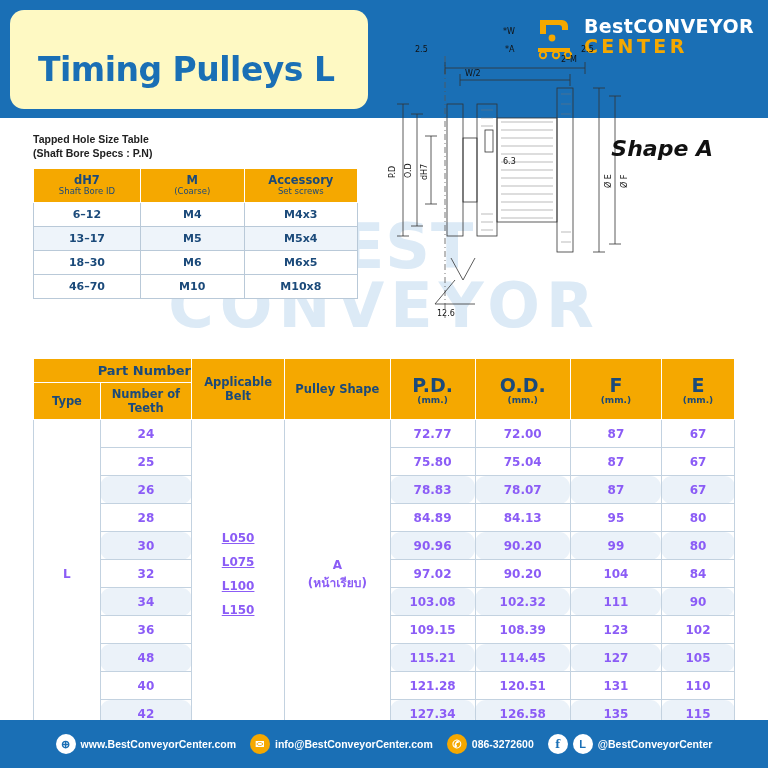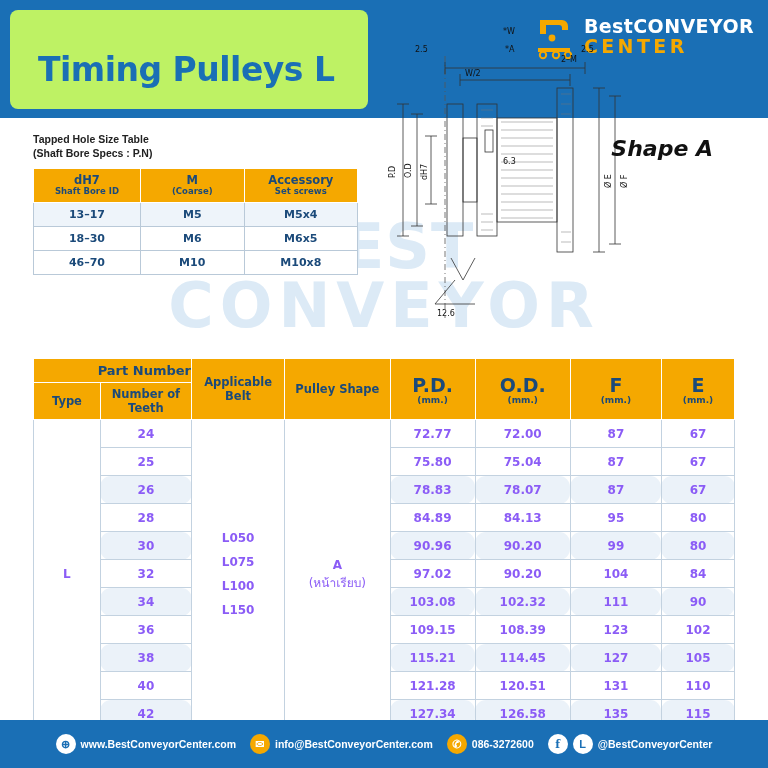--- a/index.html
+++ b/index.html
@@ -13,21 +13,21 @@
   }
 
   
   .header {
     position:absolute; left:0; top:0; width:768px; height:118px;
     background:#1a6fb5;
     border-bottom-right-radius:0;
   }
   .title-plate {
     position:absolute; left:10px; top:10px; width:358px; height:99px;
-    background:#bef264; border-radius:8px;
+    background:#fef9c3; border-radius:14px;
   }
   .page-title {
     position:absolute; left:28px; top:40px;
     font-size:33px; font-weight:bold; color:#1a6fb5;
     letter-spacing:-0.5px;
     font-family:"DejaVu Sans", sans-serif;
   }
   .logo-wrap {
     position:absolute; right:14px; top:14px;
     display:flex; align-items:center; gap:8px;
@@ -54,21 +54,21 @@
   }
   .tapped-table {
     position:absolute; left:33px; top:168px; width:325px;
     border-collapse:collapse;
   }
   .tapped-table th {
     background:#f5a800; color:#1b4a7a; border:1px solid #ffffff;
     font-size:11.5px; font-weight:bold; padding:5px 2px; line-height:1.15;
     font-family:"DejaVu Sans", sans-serif;
   }
-  .tapped-table th .sub { font-size:8.5px; display:block; font-weight:bold;}
+  .tapped-table th .sub { font-size:8.5px; display:block; font-weight:normal;}
   .tapped-table td {
     border:1px solid #b9c9d8; text-align:center; font-size:11px;
     font-weight:bold; color:#1b4a7a; padding:5px 2px; background:#ffffff;
     font-family:"DejaVu Sans", sans-serif;
   }
   .tapped-table tr.alt td { background:#eef4fa;margin-top:32px; }
 
   
   .drawing { position:absolute; left:385px; top:18px; width:372px; height:330px; }
   .shape-a-label {
@@ -92,22 +92,22 @@
     font-weight:bold; font-size:12px; height:28px;
     font-family:"DejaVu Sans", sans-serif; background:transparent;
   }
   .main-table tr.alt td { background:rgba(228,238,247,0.75);border-radius:11px; }
   .th-group { font-size:13px; padding:4px 0;text-align:right; }
   .th-sub { font-size:11.5px; padding:4px 2px;margin-left:40px; }
   .th-big { font-size:19px; padding:2px 0 0; line-height:1.1;}
   .th-unit { font-size:9px; font-weight:bold; display:block; }
   .cell-type { font-size:40px; color:#1b4a7a; font-family:"DejaVu Sans", sans-serif;}
   .cell-shape { font-size:34px; color:#1b4a7a; line-height:1.0; font-family:"DejaVu Sans", sans-serif;}
-  .cell-shape .thai { display:block; font-size:12px; font-weight:normal; margin-top:6px;text-align:center; }
-  .cell-belt { font-size:15px; color:#1b4a7a; line-height:2.0; font-family:"DejaVu Sans", sans-serif;}
+  .cell-shape .thai { display:block; font-size:12px; font-weight:bold; margin-top:6px;text-align:center; }
+  .cell-belt { font-size:15px; color:#1b4a7a; line-height:2.0; font-family:"DejaVu Sans", sans-serif;text-decoration:underline;}
 
   
   .footer {
     position:absolute; left:0; bottom:0; width:768px; height:48px;
     background:#1a6fb5; display:flex; align-items:center; justify-content:center;
     gap:14px; color:#ffffff; font-size:10.5px; font-weight:bold;
   }
   .f-item { display:flex; align-items:center; gap:5px; }
   .f-ico {
     width:20px; height:20px; border-radius:50%;
@@ -163,20 +163,25 @@
       <span class="sub">Shaft Bore ID</span>
     </th>
     <th style="width:32%">
       <span>M</span>
       <span class="sub">(Coarse)</span>
     </th>
     <th style="width:35%">
       <span>Accessory</span>
       <span class="sub">Set screws</span>
     </th>
+  </tr>
+  <tr>
+    <td>6–12</td>
+    <td>M4</td>
+    <td>M4x3</td>
   </tr>
   <tr class="alt">
     <td>13–17</td>
     <td>M5</td>
     <td>M5x4</td>
   </tr>
   <tr>
     <td>18–30</td>
     <td>M6</td>
     <td>M6x5</td>
@@ -367,21 +372,21 @@
     <td>90</td>
   </tr>
   <tr>
     <td>36</td>
     <td>109.15</td>
     <td>108.39</td>
     <td>123</td>
     <td>102</td>
   </tr>
   <tr class="alt">
-    <td>38</td>
+    <td>48</td>
     <td>115.21</td>
     <td>114.45</td>
     <td>127</td>
     <td>105</td>
   </tr>
   <tr>
     <td>40</td>
     <td>121.28</td>
     <td>120.51</td>
     <td>131</td>

